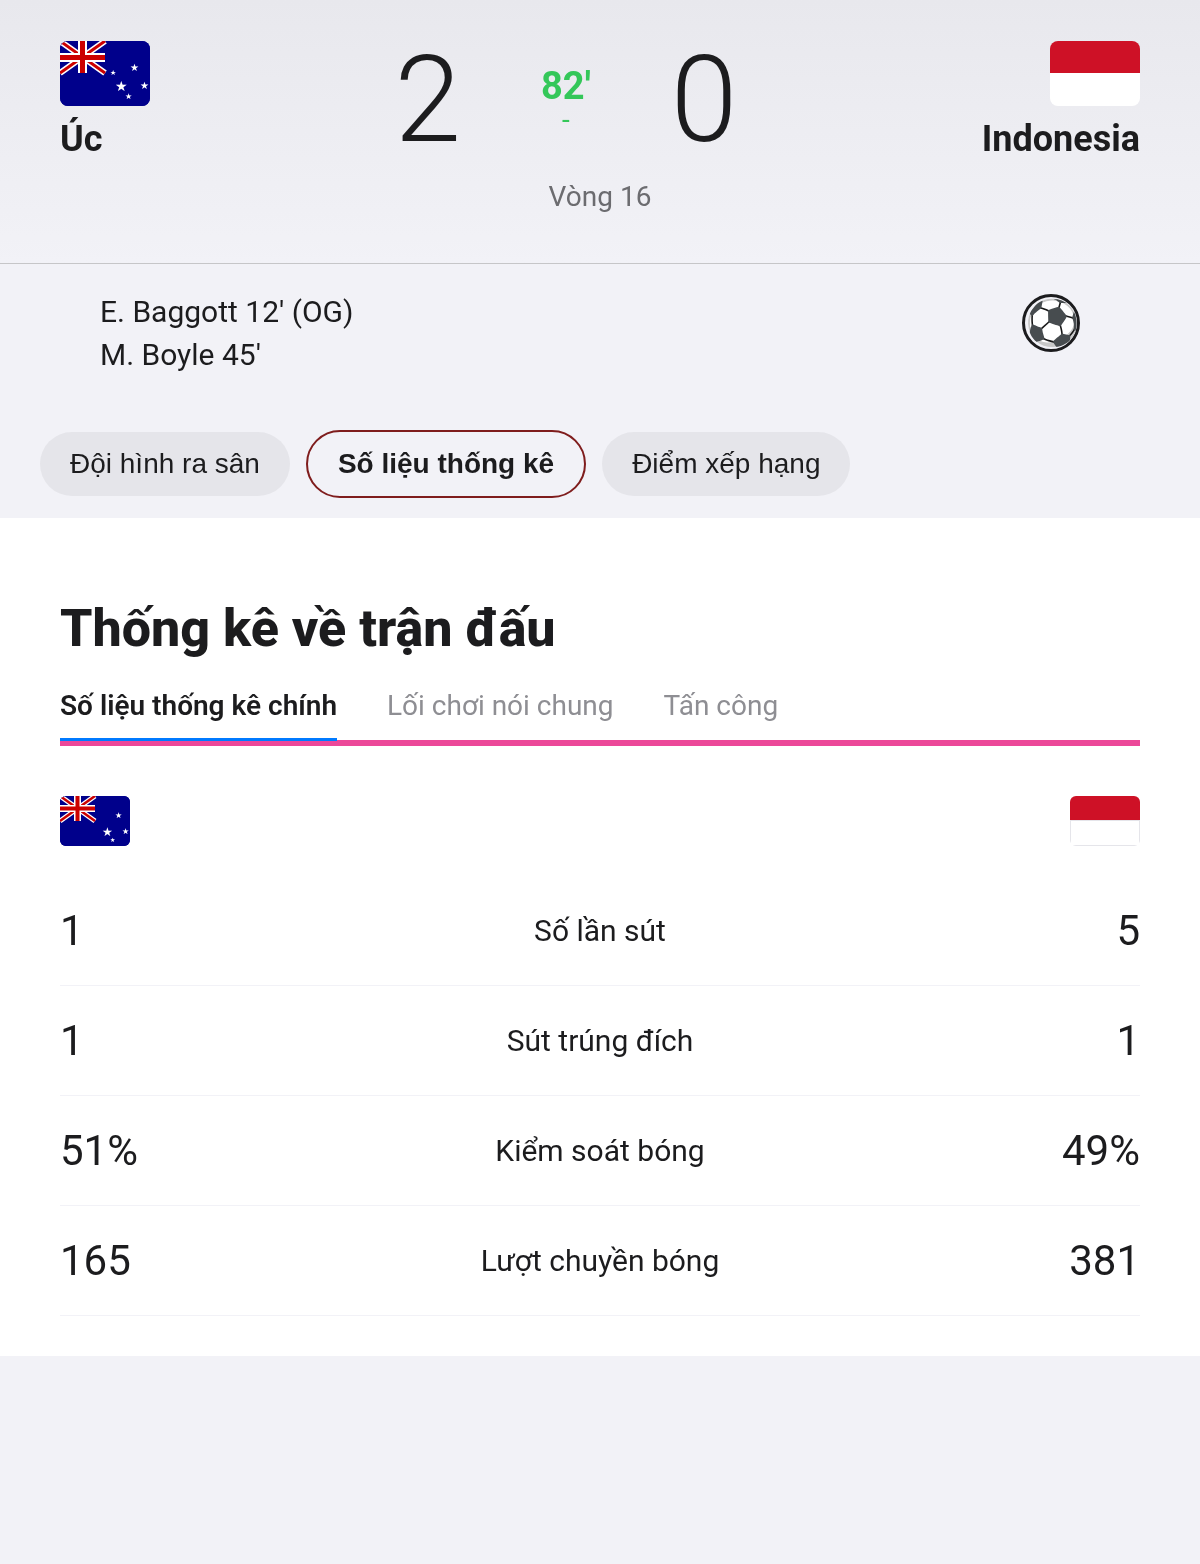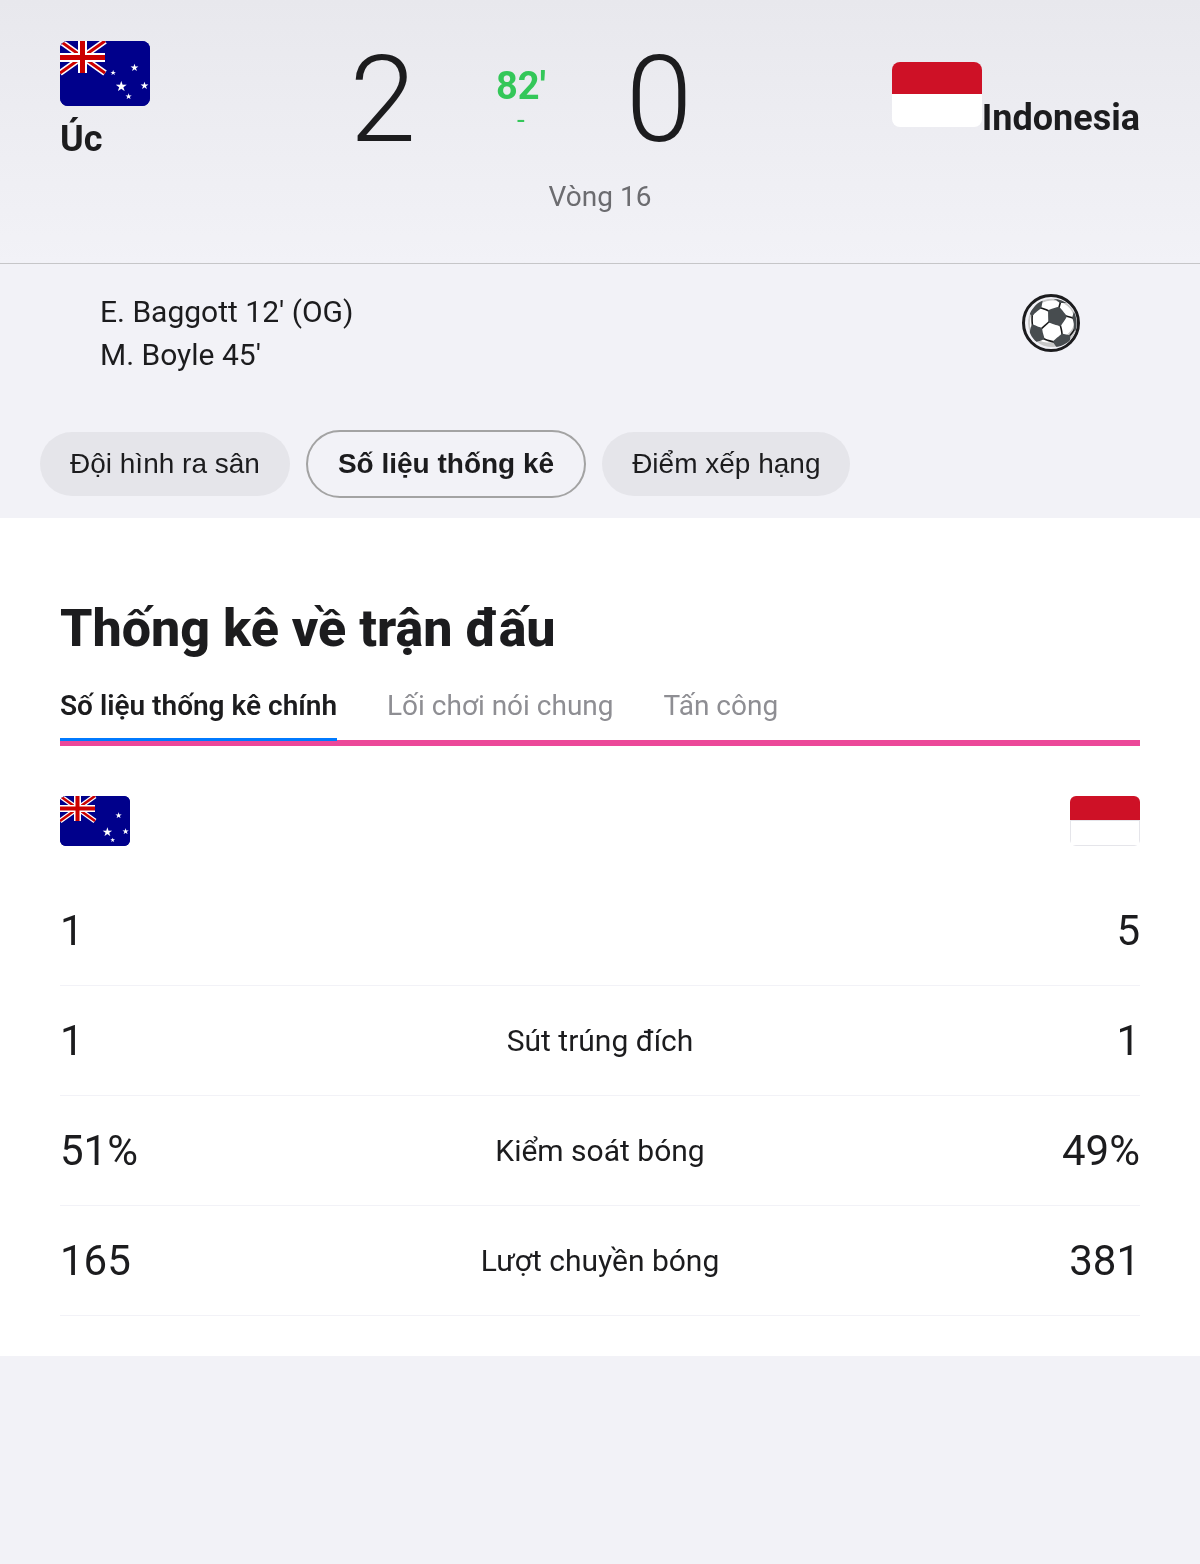--- a/index.html
+++ b/index.html
@@ -24,21 +24,21 @@
     }
 
     .team-left {
       display: flex;
       flex-direction: column;
       align-items: flex-start;
     }
 
     .team-right {
       display: flex;
-      flex-direction: row;
+      flex-direction: column;
       align-items: flex-end;
     }
 
     .flag {
       width: 90px;
       height: 65px;
       border-radius: 8px;
       overflow: hidden;
       margin-bottom: 12px;
     }
@@ -155,21 +155,21 @@
       font-size: 28px;
       color: #1c1c1e;
       white-space: nowrap;
       cursor: pointer;
       border: none;
       font-weight: 400;
     }
 
     .tab-pill.active {
       background: transparent;
-      border: 2px solid #a3a3a3;
+      border: 2px solid #7f1d1d;
       font-weight: 600;
     }
 
     .stats-title-section {
       background: #ffffff;
       padding: 40px 60px 0 60px;
     }
 
     .stats-main-title {
       font-size: 52px;
@@ -401,20 +401,21 @@
       </svg>
     </div>
     <div class="mini-flag mini-flag-ind">
       <div class="top"></div>
       <div class="bot"></div>
     </div>
   </div>
 
   <div class="stat-row">
     <span class="stat-value-left">1</span>
+    <span class="stat-label">Số lần sút</span>
     <span class="stat-value-right">5</span>
   </div>
 
   <div class="stat-row">
     <span class="stat-value-left">1</span>
     <span class="stat-label">Sút trúng đích</span>
     <span class="stat-value-right">1</span>
   </div>
 
   <div class="stat-row">

